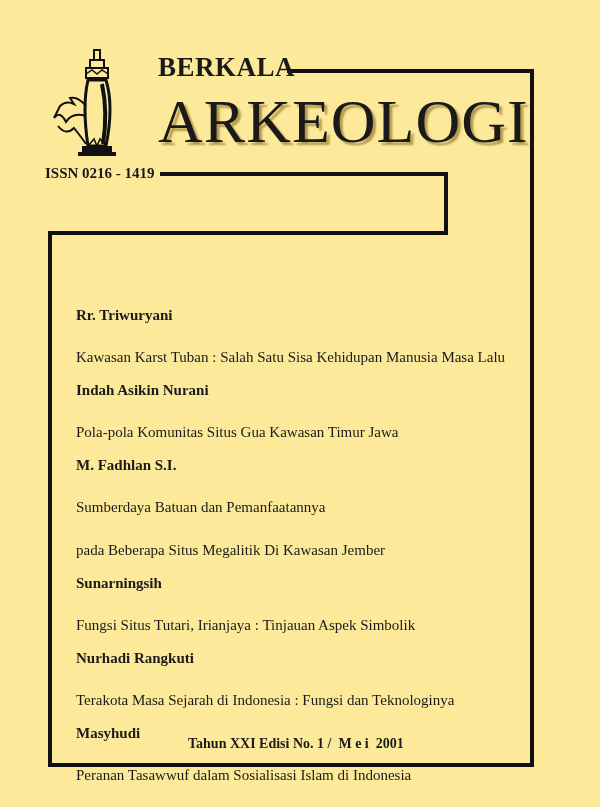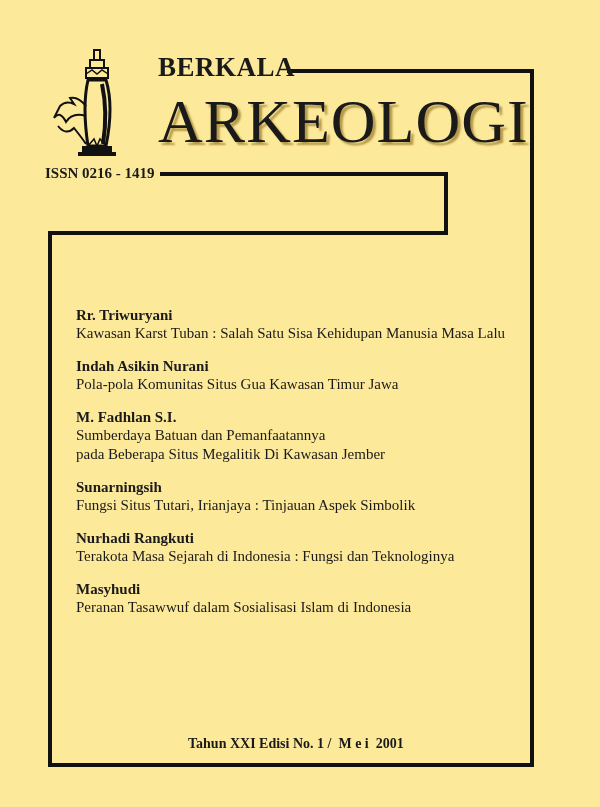--- a/index.html
+++ b/index.html
@@ -5,21 +5,21 @@
   html,body{margin:0;padding:0;}
   body{width:600px;height:807px;background:#fde99a;position:relative;overflow:hidden;font-family:"Liberation Serif","DejaVu Serif",serif;color:#1a1a1a;}
   .line{position:absolute;background:#111;}
   .logo{position:absolute;left:52px;top:46px;width:90px;height:120px;}
   .berkala{position:absolute;left:158px;top:52px;font-size:27px;font-weight:bold;letter-spacing:0.5px;}
   .arkeologi{position:absolute;left:158px;top:90px;font-size:62px;font-weight:normal;letter-spacing:1px;text-shadow:3px 3px 2px #b59a4a;line-height:1;}
   .issn{position:absolute;left:45px;top:165px;font-size:15px;font-weight:bold;text-align:right;}
   .articles{position:absolute;left:76px;top:306px;width:450px;}
   .article{margin-bottom:14px;}
   .author{font-size:15px;font-weight:bold;line-height:18px;}
-  .title{font-size:15px;line-height:19px;}
+  .title{font-size:15px;line-height:19px;margin-top:24px;}
   .edition{position:absolute;left:188px;top:736px;font-size:14px;font-weight:bold;}
 </style>
 </head>
 <body>
 
 <div class="line" style="left:287px;top:69px;width:246px;height:4px;"></div>
 <div class="line" style="left:530px;top:69px;width:4px;height:697px;"></div>
 <div class="line" style="left:48px;top:763px;width:486px;height:4px;"></div>
 <div class="line" style="left:48px;top:231px;width:4px;height:536px;"></div>
 <div class="line" style="left:160px;top:172px;width:287px;height:4px;"></div>

